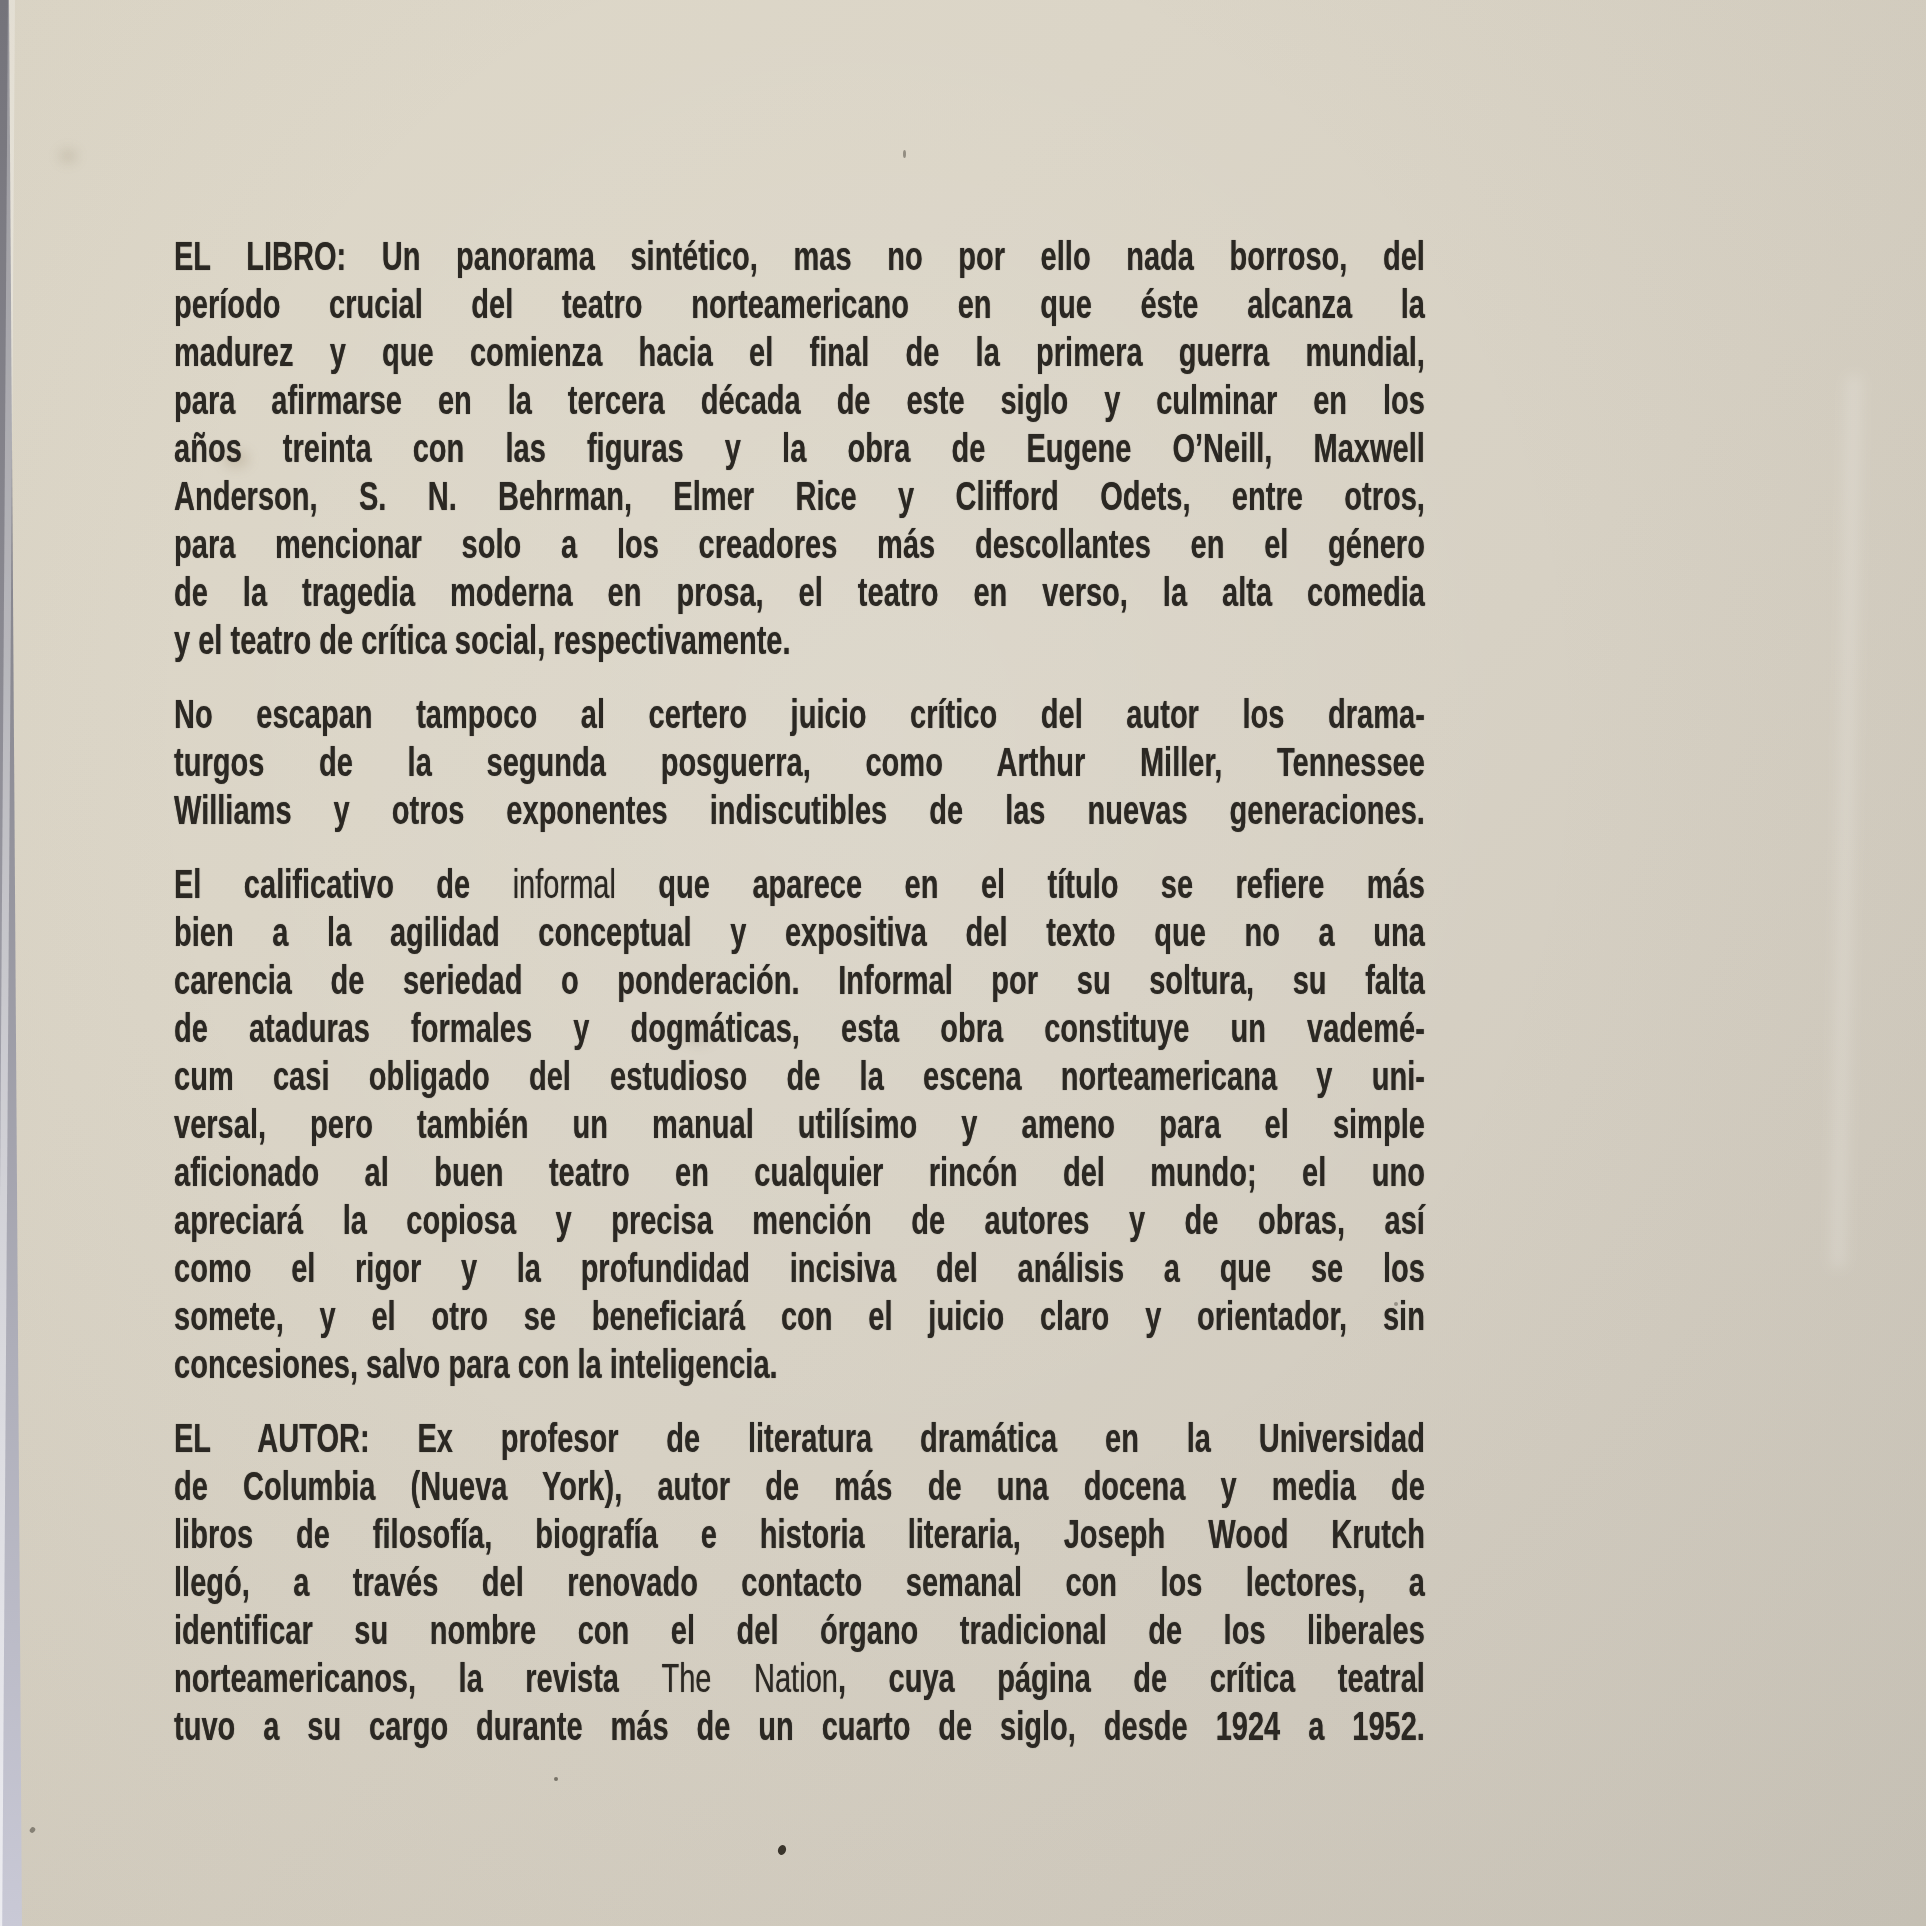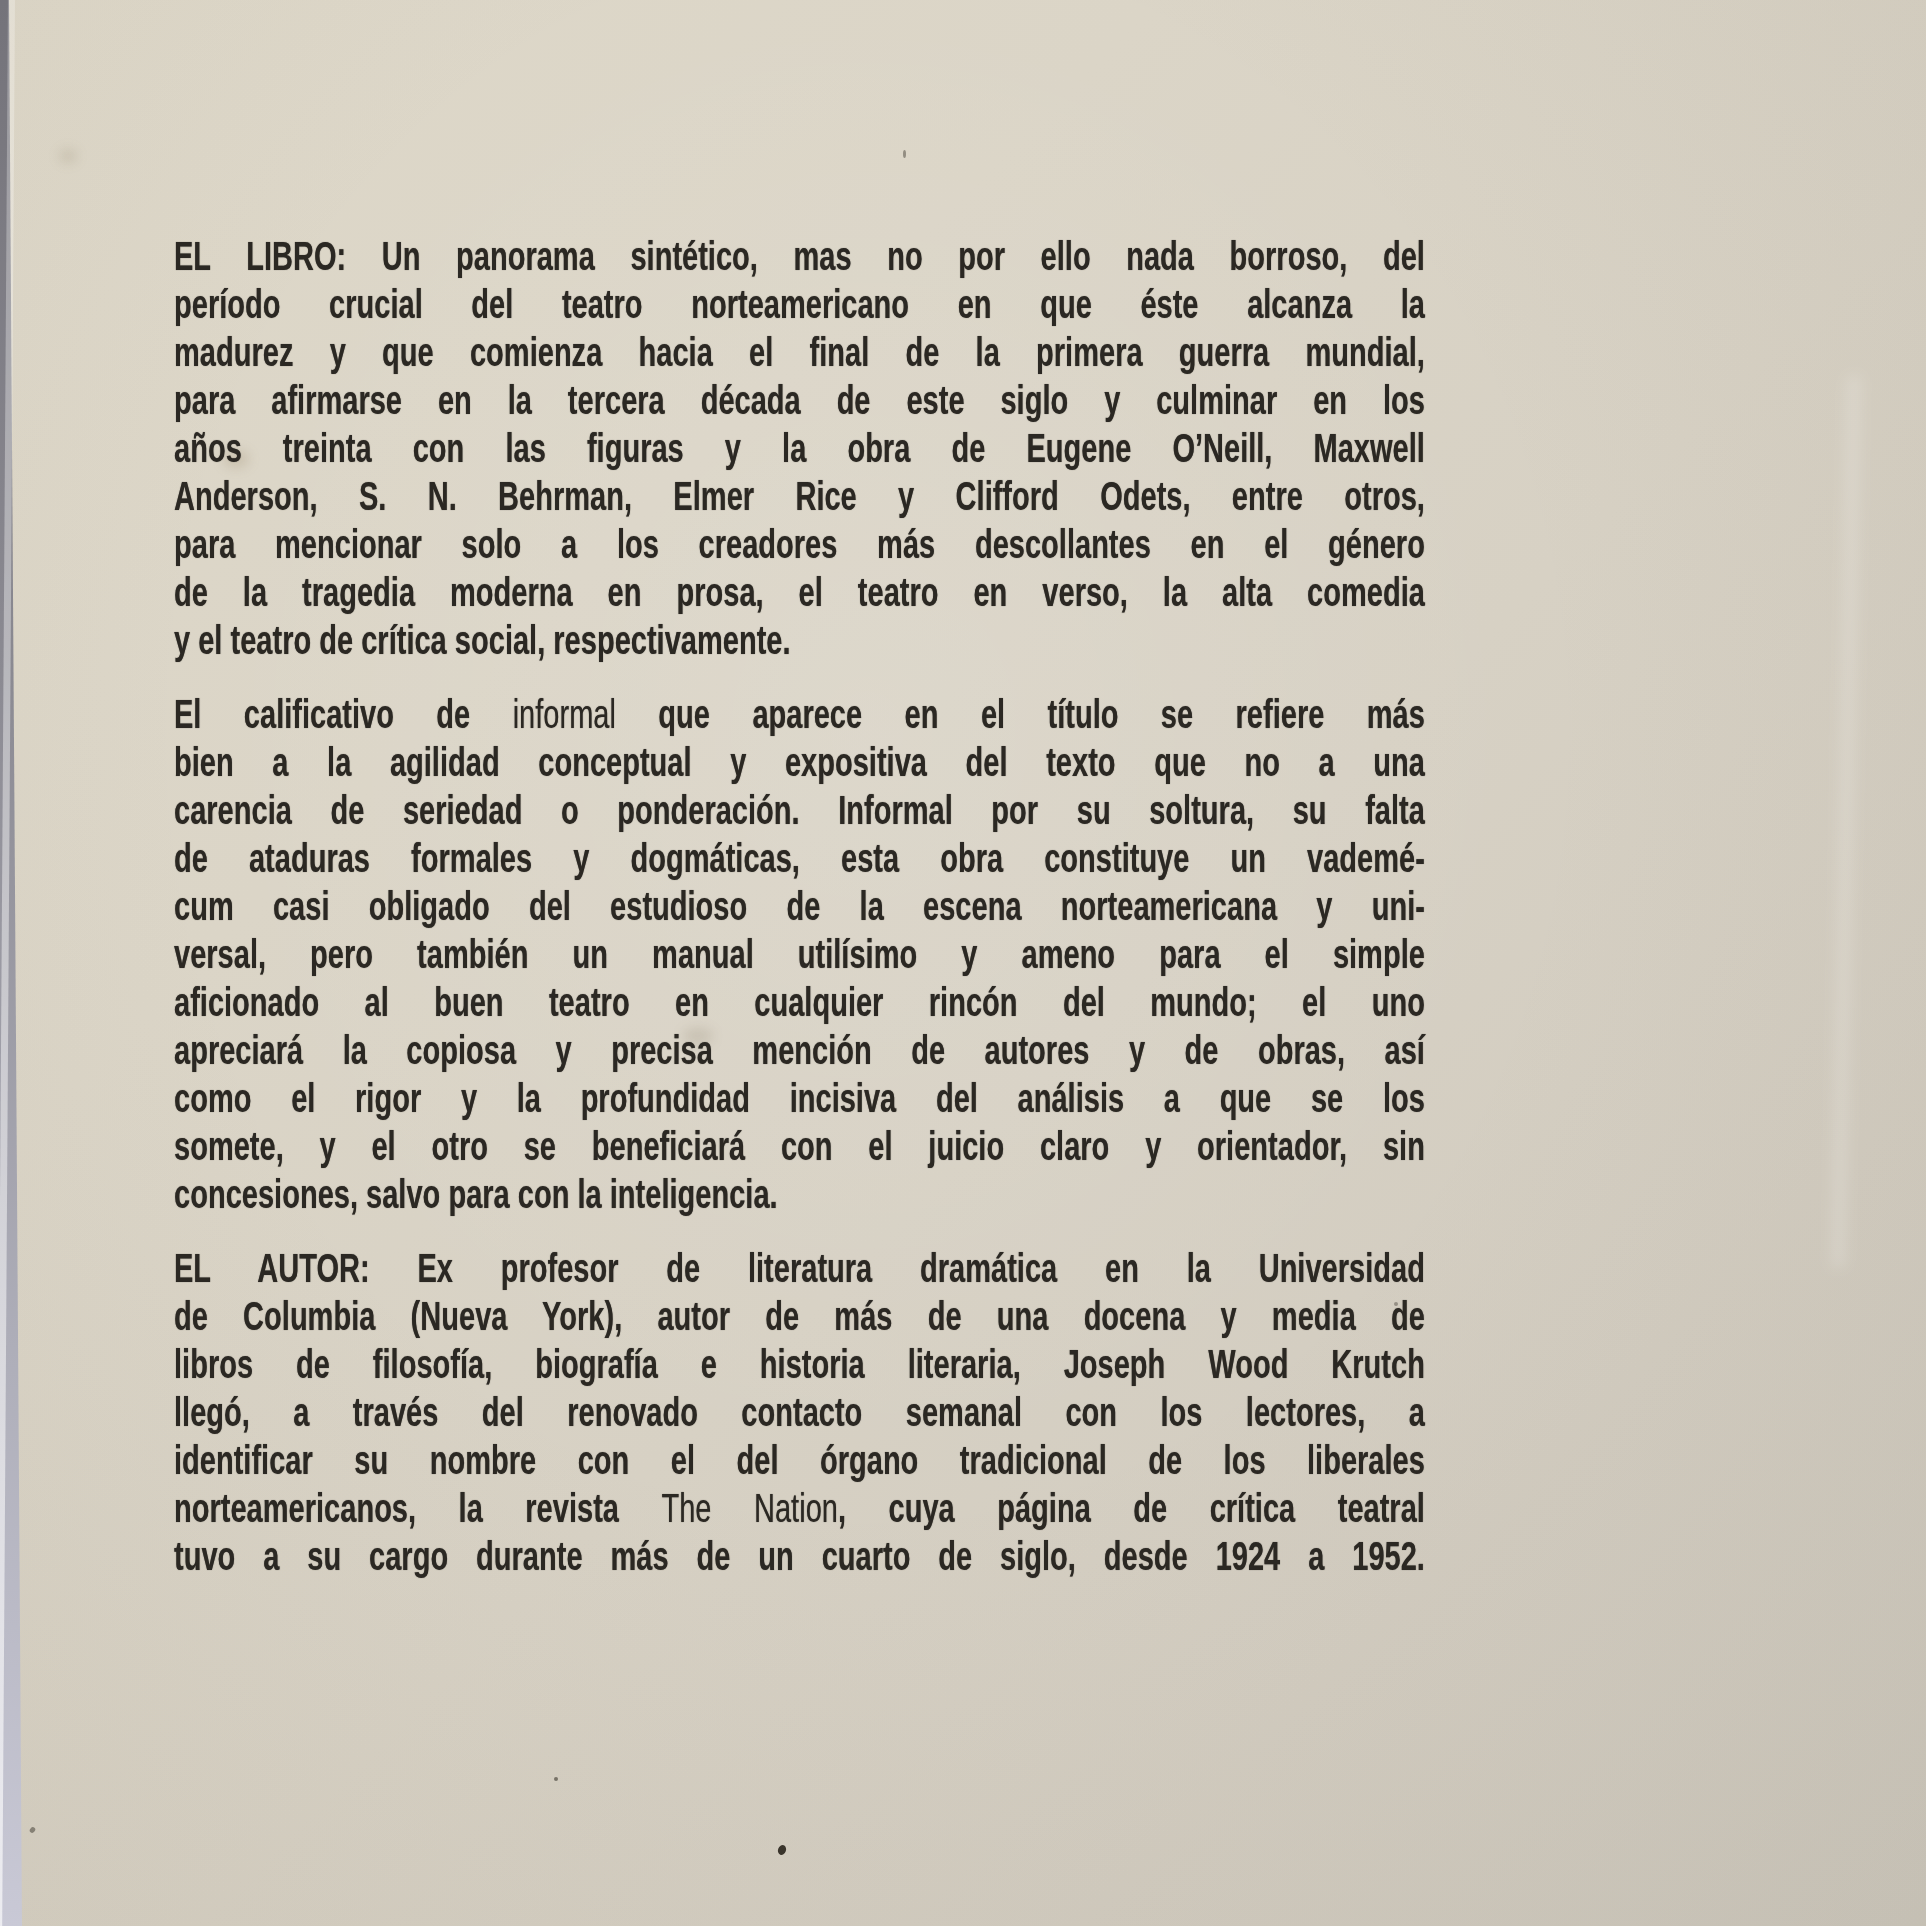--- a/index.html
+++ b/index.html
@@ -117,20 +117,25 @@
         <div class="line">período crucial del teatro norteamericano en que éste alcanza la</div>
         <div class="line">madurez y que comienza hacia el final de la primera guerra mundial,</div>
         <div class="line">para afirmarse en la tercera década de este siglo y culminar en los</div>
         <div class="line">años treinta con las figuras y la obra de Eugene O’Neill, Maxwell</div>
         <div class="line">Anderson, S. N. Behrman, Elmer Rice y Clifford Odets, entre otros,</div>
         <div class="line">para mencionar solo a los creadores más descollantes en el género</div>
         <div class="line">de la tragedia moderna en prosa, el teatro en verso, la alta comedia</div>
         <div class="line no-j">y el teatro de crítica social, respectivamente.</div>
       </div>
       <div class="paragraph">
+        <div class="line">No escapan tampoco al certero juicio crítico del autor los drama-</div>
+        <div class="line">turgos de la segunda posguerra, como Arthur Miller, Tennessee</div>
+        <div class="line">Williams y otros exponentes indiscutibles de las nuevas generaciones.</div>
+      </div>
+      <div class="paragraph">
         <div class="line">El calificativo de <span class="light">informal</span> que aparece en el título se refiere más</div>
         <div class="line">bien a la agilidad conceptual y expositiva del texto que no a una</div>
         <div class="line">carencia de seriedad o ponderación. Informal por su soltura, su falta</div>
         <div class="line">de ataduras formales y dogmáticas, esta obra constituye un vademé-</div>
         <div class="line">cum casi obligado del estudioso de la escena norteamericana y uni-</div>
         <div class="line">versal, pero también un manual utilísimo y ameno para el simple</div>
         <div class="line">aficionado al buen teatro en cualquier rincón del mundo; el uno</div>
         <div class="line">apreciará la copiosa y precisa mención de autores y de obras, así</div>
         <div class="line">como el rigor y la profundidad incisiva del análisis a que se los</div>
         <div class="line">somete, y el otro se beneficiará con el juicio claro y orientador, sin</div>

